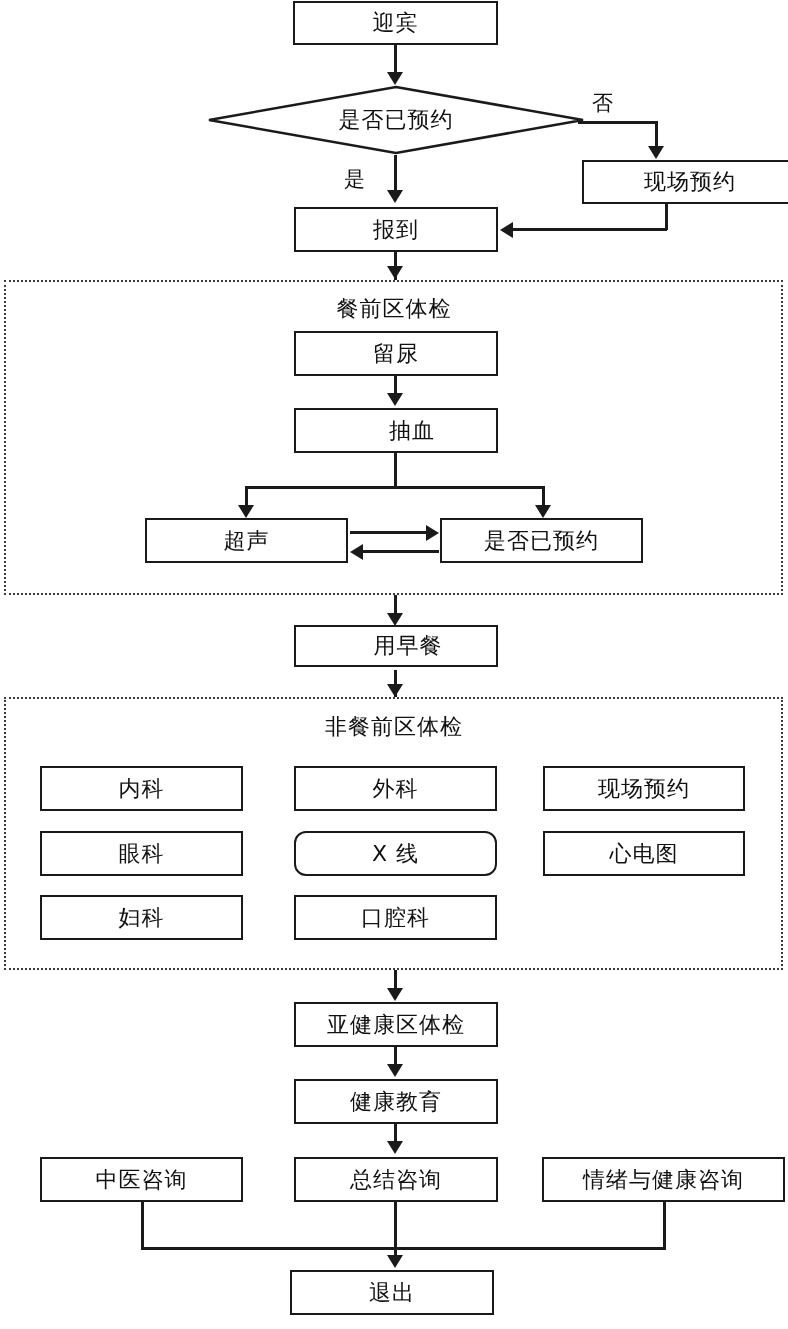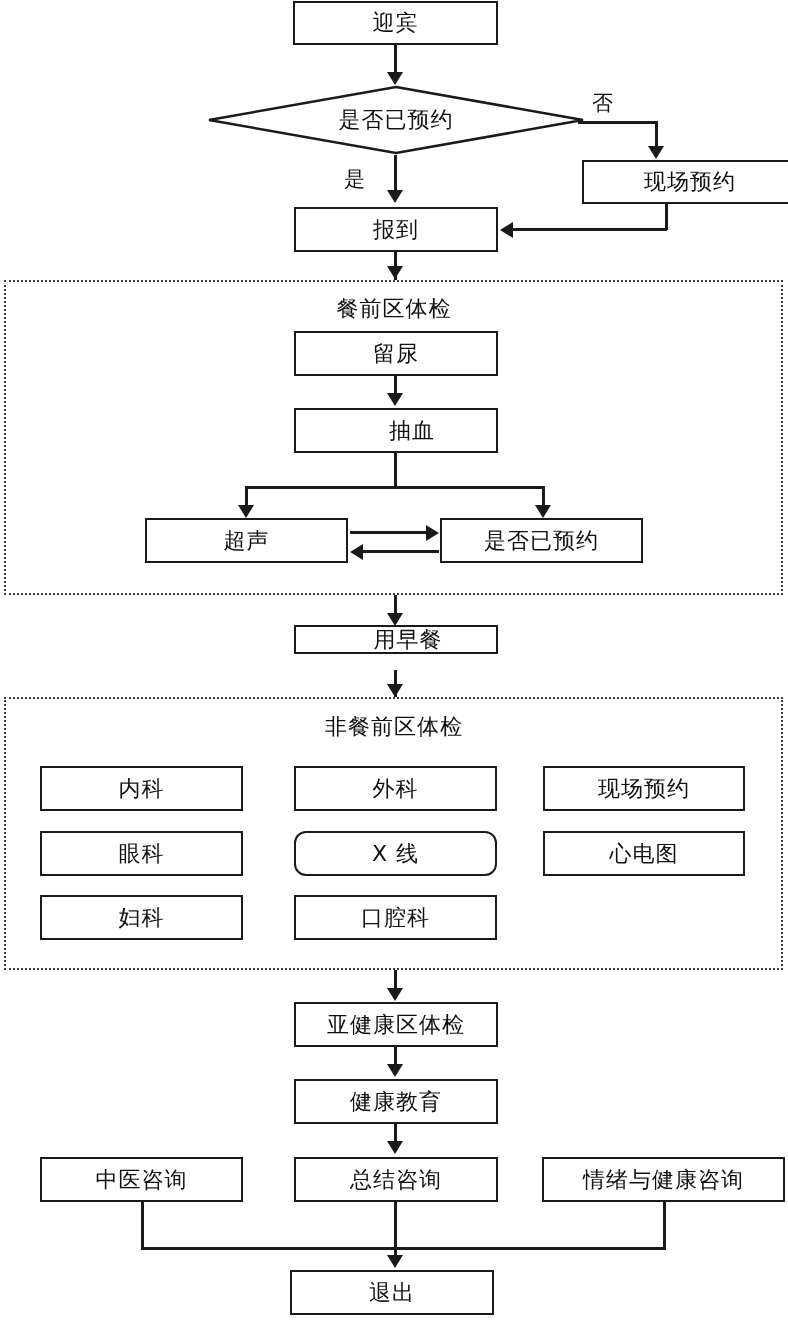--- a/index.html
+++ b/index.html
@@ -165,21 +165,21 @@
 
   <div class="ln h" style="left:350px; top:531px; width:78px;"></div>
   <div class="arrow right" style="left:426px; top:525px;"></div>
 
   <div class="ln h" style="left:362px; top:550px; width:77px;"></div>
   <div class="arrow left" style="left:350px; top:544px;"></div>
 
   <div class="ln v" style="left:394px; top:595px; height:27px;"></div>
   <div class="arrow down" style="left:387px; top:613px;"></div>
 
-  <div class="node" style="left:294px; top:625px; width:204px; height:29px;padding-left:24px;">用早餐</div>
+  <div class="node" style="left:294px; top:625px; width:204px; height:42px;padding-left:24px;">用早餐</div>
 
   <div class="ln v" style="left:394px; top:670px; height:27px;"></div>
   <div class="arrow down" style="left:387px; top:684px;"></div>
 
   <div class="group-title" style="left:0px; top:712px; width:788px;">非餐前区体检</div>
 
   <div class="node" style="left:40px; top:766px; width:203px; height:45px;">内科</div>
   <div class="node" style="left:294px; top:766px; width:203px; height:45px;">外科</div>
   <div class="node" style="left:543px; top:766px; width:202px; height:45px;">现场预约</div>
 

